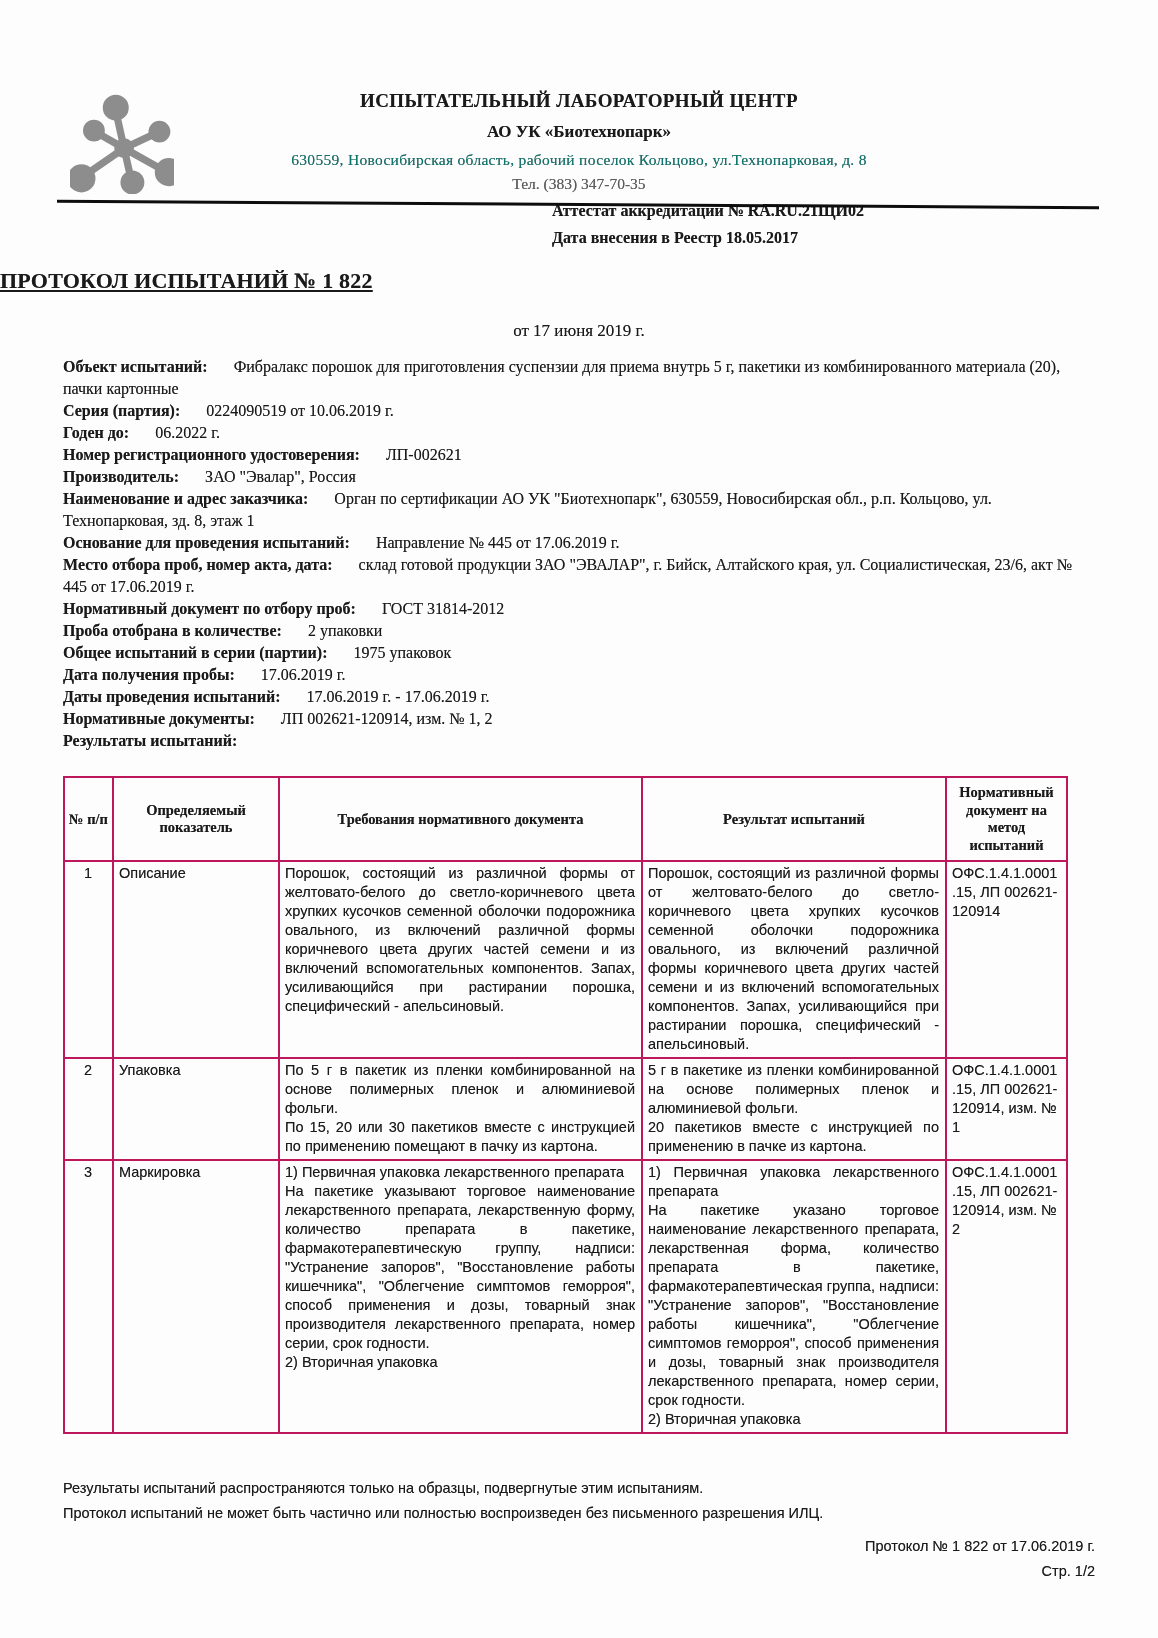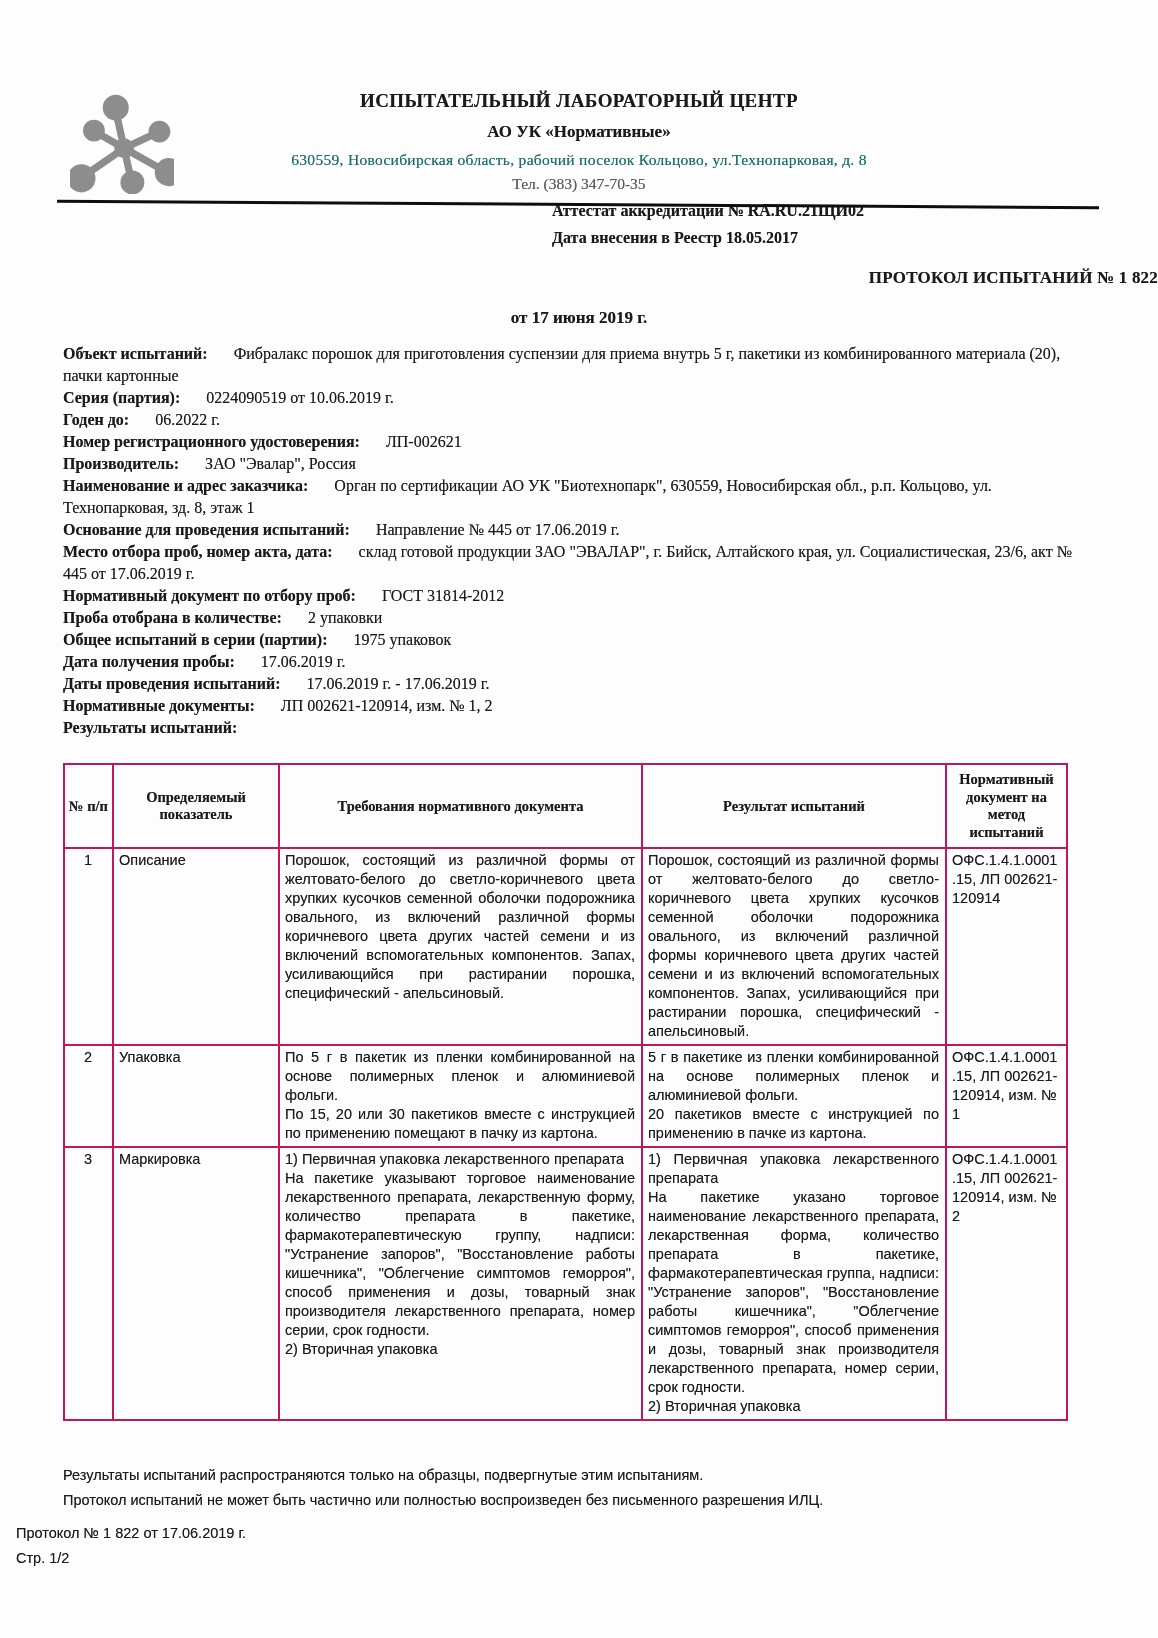--- a/index.html
+++ b/index.html
@@ -21,22 +21,22 @@
   .org-title { font-size:19px; font-weight:bold; letter-spacing:0.4px; }
   .org-name { font-size:17px; font-weight:bold; margin-top:9px; }
   .org-address { font-size:15.5px; color:#0f766e; margin-top:9px; filter:blur(0.35px); letter-spacing:0.3px; }
   .org-phone { font-size:15.5px; color:#5c5c5c; margin-top:5px; filter:blur(0.25px); }
   .header-rule {
     position:absolute; left:57px; top:203px; width:1042px; height:3px;
     background:#0d0d0d; transform:rotate(0.35deg);
   }
   .accred-block { margin:4px 0 0 552px; font-weight:bold; font-size:16px; line-height:27px; }
   
-  .doc-title { text-align:right; font-size:17px; font-weight:bold; margin-top:17px; letter-spacing:0.2px; }
-  .doc-subtitle { text-align:center; font-size:17px; font-weight:bold; margin-top:20px; }
+  .doc-title { text-align:left; font-size:22px; font-weight:bold; margin-top:17px; letter-spacing:0.2px;text-decoration:underline; }
+  .doc-subtitle { text-align:center; font-size:17px; font-weight:normal; margin-top:27px; }
   
   .fields { margin:15px 60px 0 63px; font-size:16px; line-height:22px; }
   .field .lbl { font-weight:bold; margin-right:26px; }
   .field .val { }
   
   table.results {
     margin:24px 0 0 63px;
     border-collapse:collapse;
     table-layout:fixed;
     width:1003px;
@@ -57,21 +57,21 @@
     text-align:center;
     vertical-align:middle;
     padding:6px 4px;
   }
   td.c-num { text-align:center; }
   td.c-ind { text-align:left; }
   td.c-req, td.c-res { text-align:justify; white-space:pre-line; }
   td.c-doc { text-align:left; overflow-wrap:anywhere; }
   
   .notes { margin:42px 60px 0 63px; font-family:"Liberation Sans", sans-serif; font-size:14.5px; line-height:25px; }
-  .refs  { margin:8px 63px 0 16px; font-family:"Liberation Sans", sans-serif; font-size:14.5px; line-height:25px; }
+  .refs  { margin:8px 63px 0 8px; text-align:right; font-family:"Liberation Sans", sans-serif; font-size:14.5px; line-height:25px; }
 </style>
 </head>
 <body>
 
 <div class="page">
 
   <svg class="logo" viewBox="0 0 100 100" aria-hidden="true">
     <g stroke="#8d8d8d" fill="#8d8d8d" stroke-width="7" stroke-linecap="round">
       <line x1="52" y1="56" x2="44" y2="20"></line>
       <line x1="52" y1="56" x2="24" y2="40"></line>
@@ -84,21 +84,21 @@
       <circle cx="86" cy="40" r="7"></circle>
       <circle cx="11" cy="85" r="10"></circle>
       <circle cx="60" cy="89" r="8"></circle>
       <circle cx="95" cy="79" r="10"></circle>
       <circle cx="52" cy="56" r="6"></circle>
     </g>
   </svg>
 
   <div class="org-block">
     <div class="org-title">ИСПЫТАТЕЛЬНЫЙ ЛАБОРАТОРНЫЙ ЦЕНТР</div>
-    <div class="org-name">АО УК «Нормативные»</div>
+    <div class="org-name">АО УК «Биотехнопарк»</div>
     <div class="org-address">630559, Новосибирская область, рабочий поселок Кольцово, ул.Технопарковая, д. 8</div>
     <div class="org-phone">Тел. (383) 347-70-35</div>
   </div>
   <div class="header-rule"></div>
 
   <div class="accred-block">
     <div>Аттестат аккредитации № RA.RU.21ЩИ02</div>
     <div>Дата внесения в Реестр 18.05.2017</div>
   </div>
 

